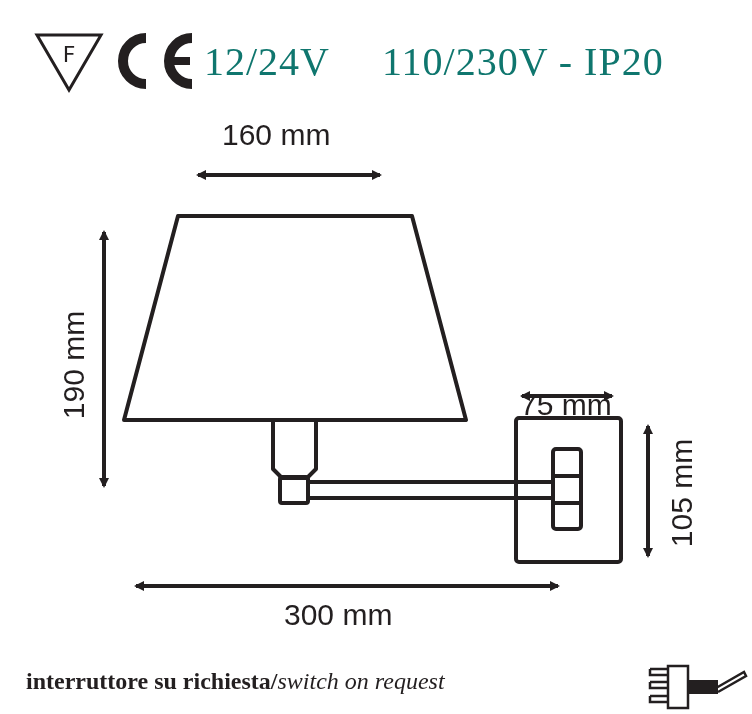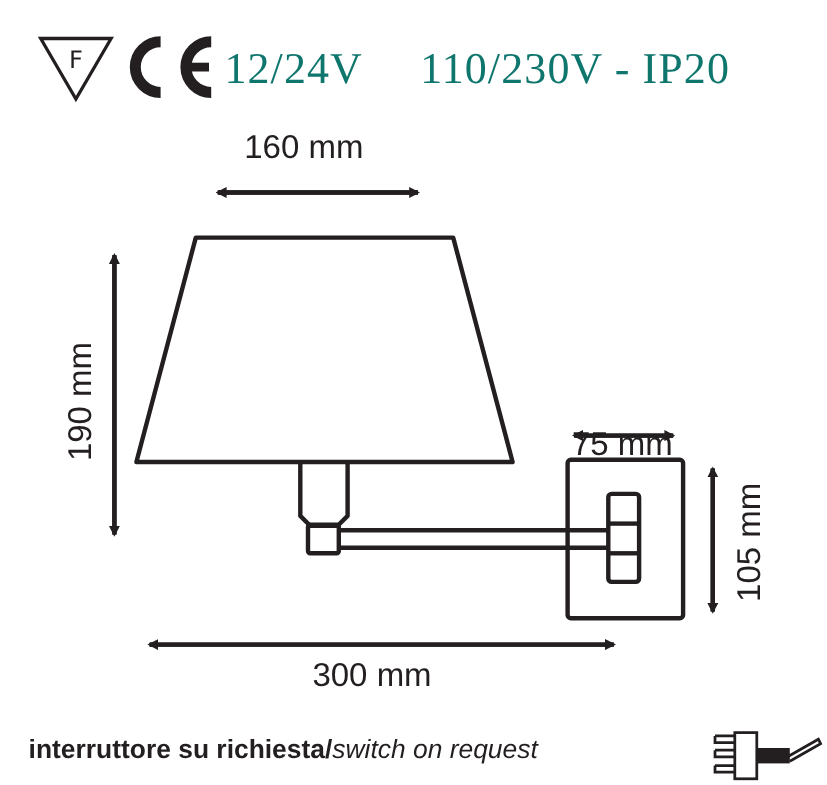--- a/index.html
+++ b/index.html
@@ -1,20 +1,20 @@
 <!DOCTYPE html>
 <html><head>
 <meta charset="utf-8">
 <style>
   html, body { margin:0; padding:0; background:#ffffff; }
   body { width:752px; height:714px; position:relative; overflow:hidden; font-family:"DejaVu Sans", sans-serif; color:#231f20; }
   .abs { position:absolute; }
   .volt { font-family:Liberation Serif, serif; font-size:40px; color:#0f766e; position:absolute; top:12px; letter-spacing:1px; }
   .dim { font-family:"Liberation Sans", sans-serif; font-size:30px; color:#231f20; position:absolute; white-space:nowrap; }
-  .footer { position:absolute; left:26px; top:668px; font-size:24px; font-family:Liberation Sans, sans-serif; white-space:nowrap; }
+  .footer { position:absolute; left:26px; top:668px; font-size:24px; font-family:Liberation Serif, serif; white-space:nowrap; }
   .footer .b { font-weight:bold; }
   .footer .i { font-style:italic; }
 </style>
 </head>
 <body>
 
 <svg class="abs" style="left:34px;top:32px" width="70" height="62" viewBox="0 0 70 62">
   <polygon points="3,3 67,3 35,58" fill="none" stroke="#231f20" stroke-width="3"></polygon>
   <text x="35" y="30" text-anchor="middle" font-family="DejaVu Sans, sans-serif" font-size="22" fill="#231f20">F</text>
 </svg>

